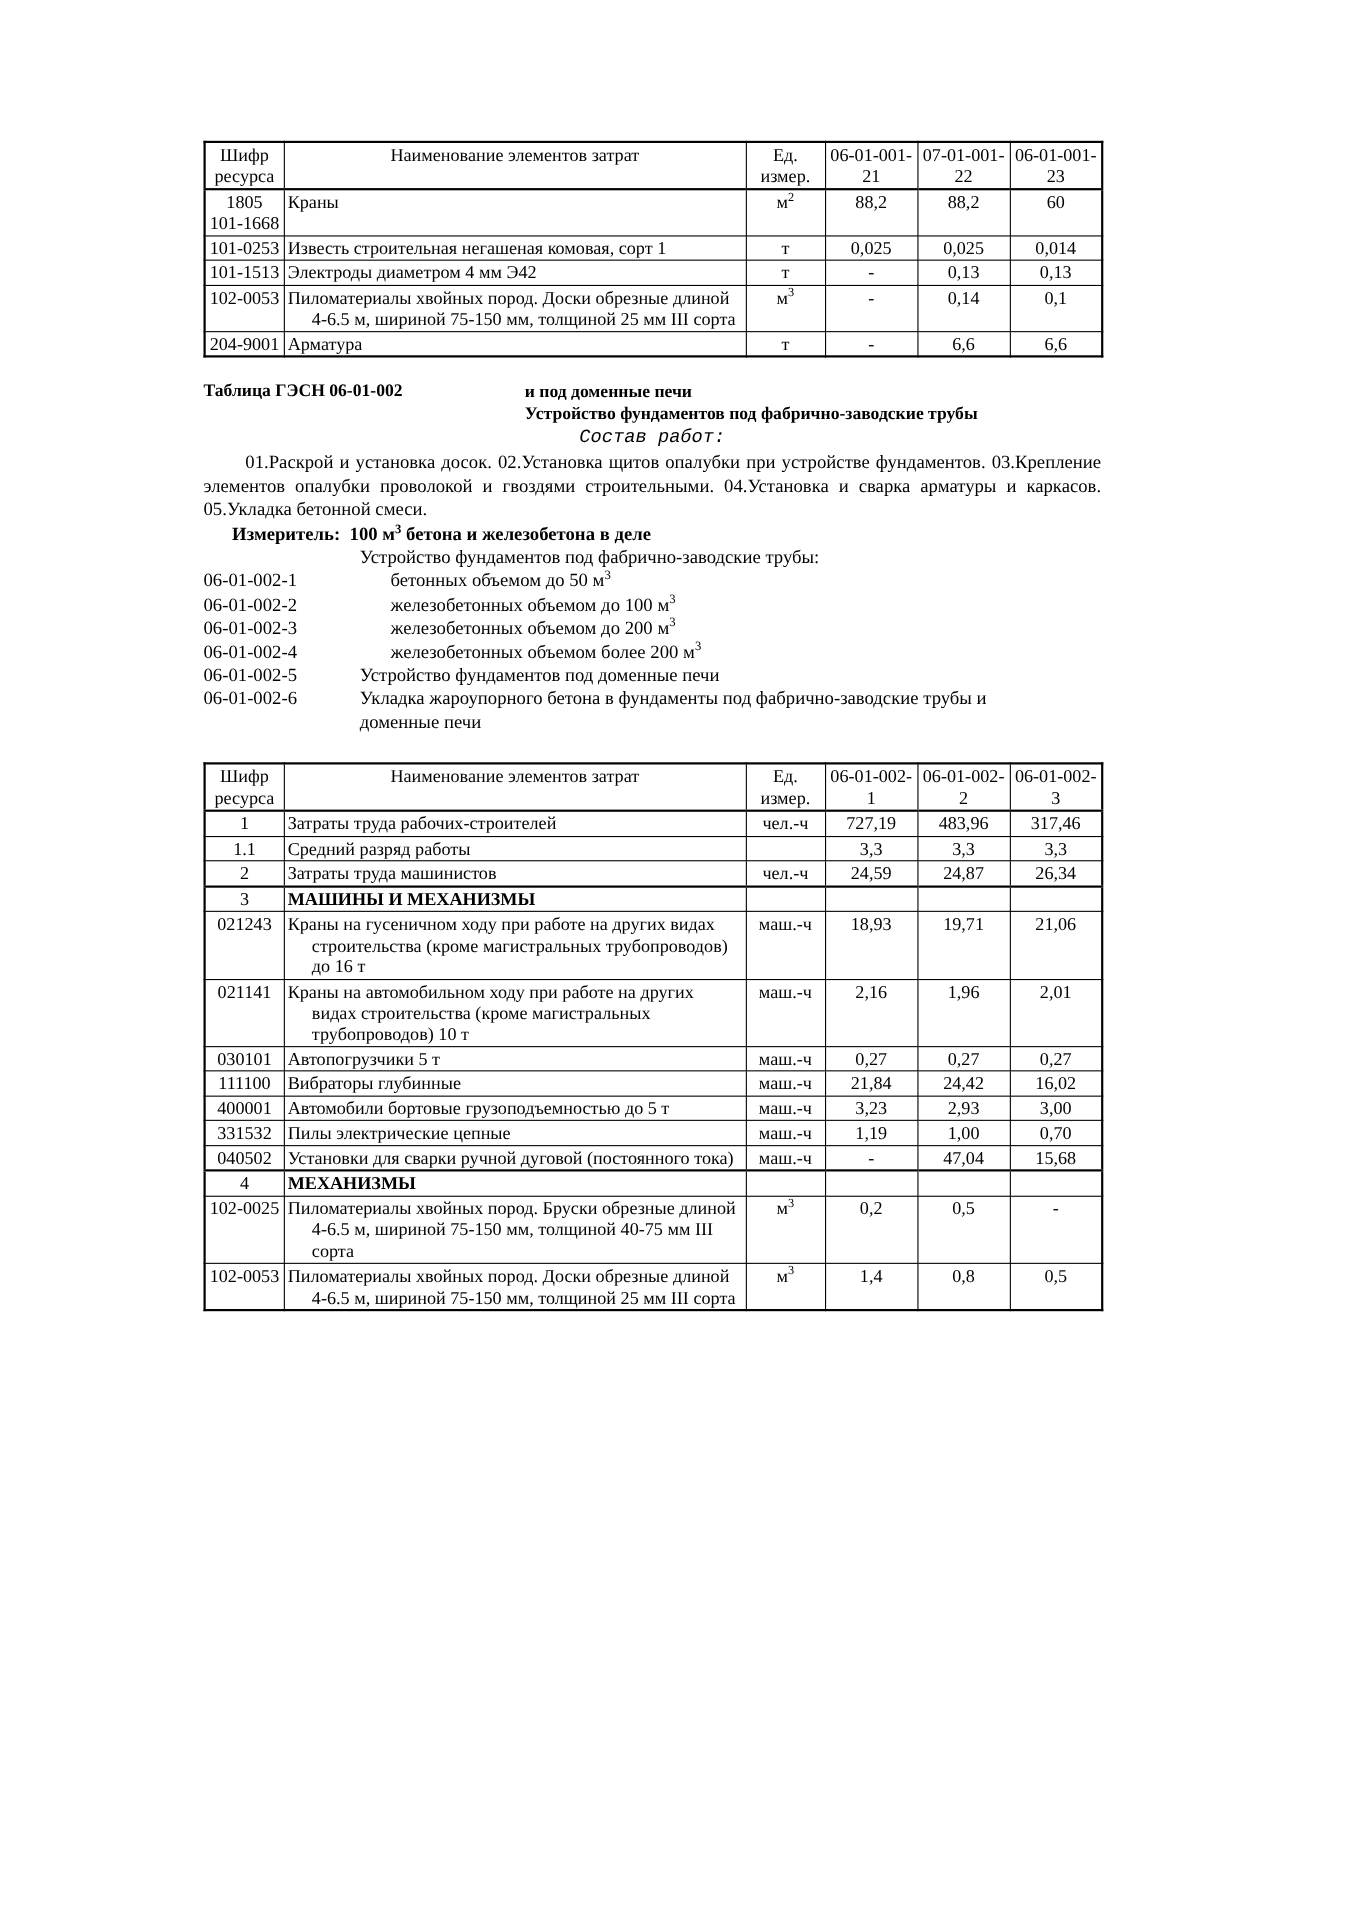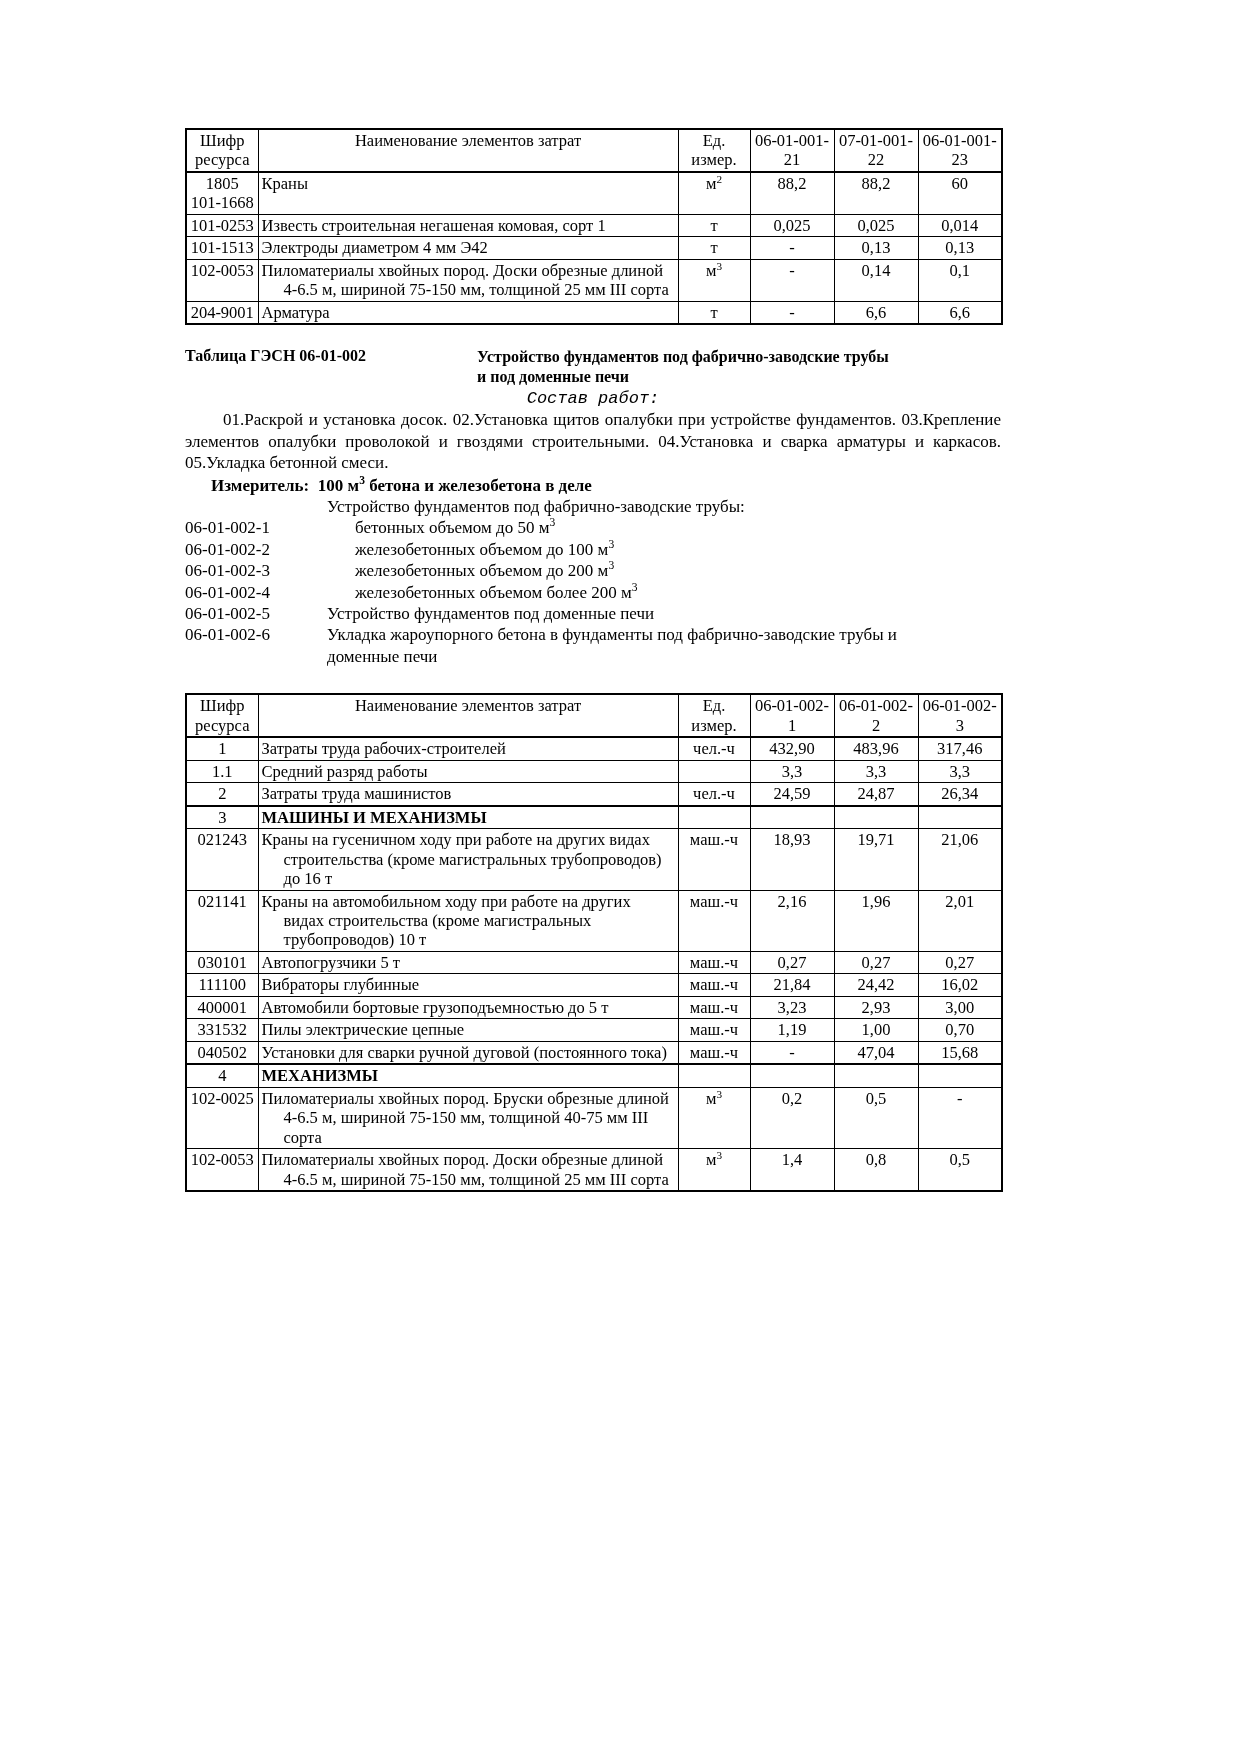--- a/index.html
+++ b/index.html
@@ -189,22 +189,22 @@
             <td class="ctr">6,6</td>
             <td class="ctr">6,6</td>
           </tr>
         </tbody>
     </table>
 
     <div class="prose">
       <div class="tbl-title-row">
         <div class="tbl-title-left">Таблица ГЭСН 06-01-002</div>
         <div class="tbl-title-right">
+          <div>и под доменные печи</div>
           <div>Устройство фундаментов под фабрично-заводские трубы</div>
-          <div>и под доменные печи</div>
         </div>
       </div>
 
       <div class="sostav">Состав работ:</div>
       <div class="works">01.Раскрой и установка досок. 02.Установка щитов опалубки при устройстве фундаментов. 03.Крепление элементов опалубки проволокой и гвоздями строительными. 04.Установка и сварка арматуры и каркасов. 05.Укладка бетонной смеси.</div>
 
       <div class="izmeritel">
         <span>Измеритель:</span>
         <span>&nbsp;</span><span>100 м</span><sup>3</sup><span> бетона и железобетона в деле</span>
       </div>
@@ -261,21 +261,21 @@
           <td class="ctr">06-01-002-3</td>
         </tr>
       </thead>
       <tbody id="t2-body">
           <tr>
             <td class="ctr b">1</td>
             <td>
               <span class="name-hang">Затраты труда рабочих-строителей</span>
             </td>
             <td class="ctr">чел.-ч</td>
-            <td class="ctr">432,90</td>
+            <td class="ctr">727,19</td>
             <td class="ctr">483,96</td>
             <td class="ctr">317,46</td>
           </tr>
           <tr>
             <td class="ctr">1.1</td>
             <td>
               <span class="name-hang">Средний разряд работы</span>
             </td>
             <td class="ctr"></td>
             <td class="ctr">3,3</td>

